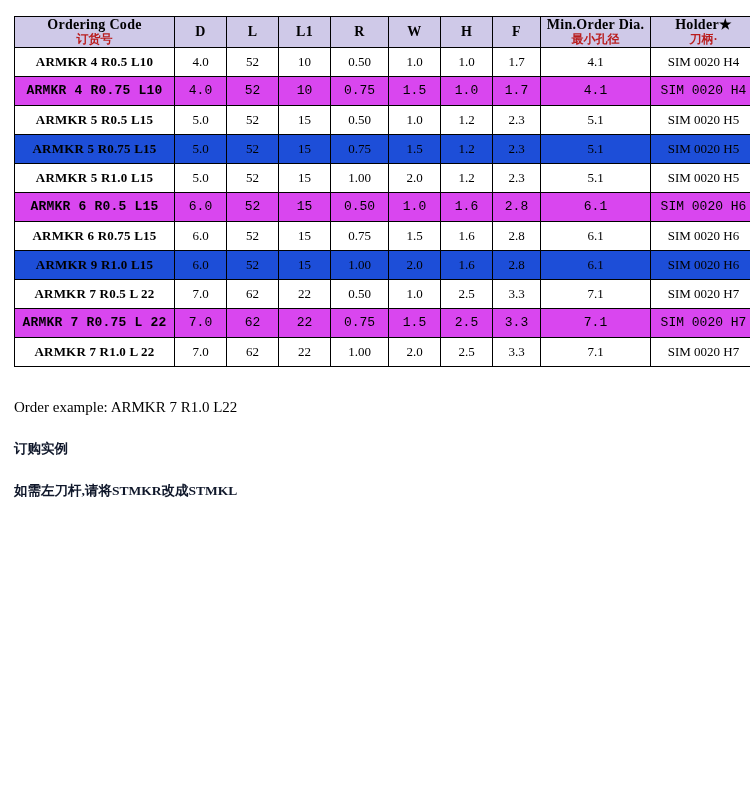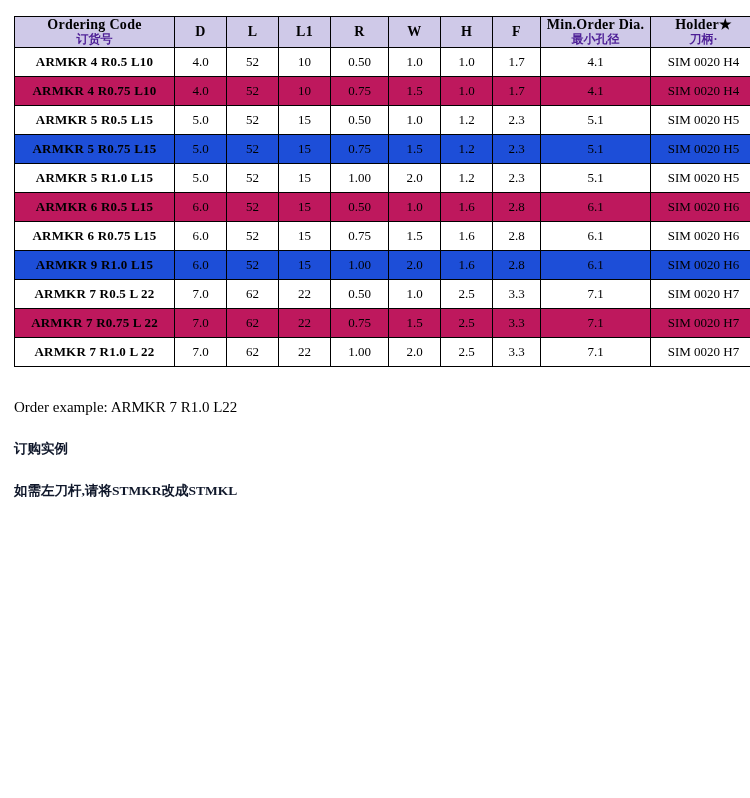--- a/index.html
+++ b/index.html
@@ -48,34 +48,35 @@
     font-family: "Liberation Serif", serif;
   }
   thead th {
     background: #cfc9e8;
     font-weight: bold;
     height: 44px;
     line-height: 1.15;
   }
   thead th .cn {
     display: block;
-    color: #4c1d95;
+    color: #b91c1c;
     font-size: 12px;
     font-weight: bold;
   }
   thead th .en {
     display: block;
     font-size: 14px;
     letter-spacing: 0.3px;
   }
   tbody td {
     background: #ffffff;
   }
   tbody tr.shade-grey td {
-    background: #be185d;
+    background: #d946ef;
+    font-family: Liberation Mono, monospace;
   }
   tbody tr.shade-purple td {
     background: #1d4ed8;
   }
   td.code {
     font-weight: bold;
     font-size: 13.5px;
     letter-spacing: 0.2px;
   }
   td.holder {

